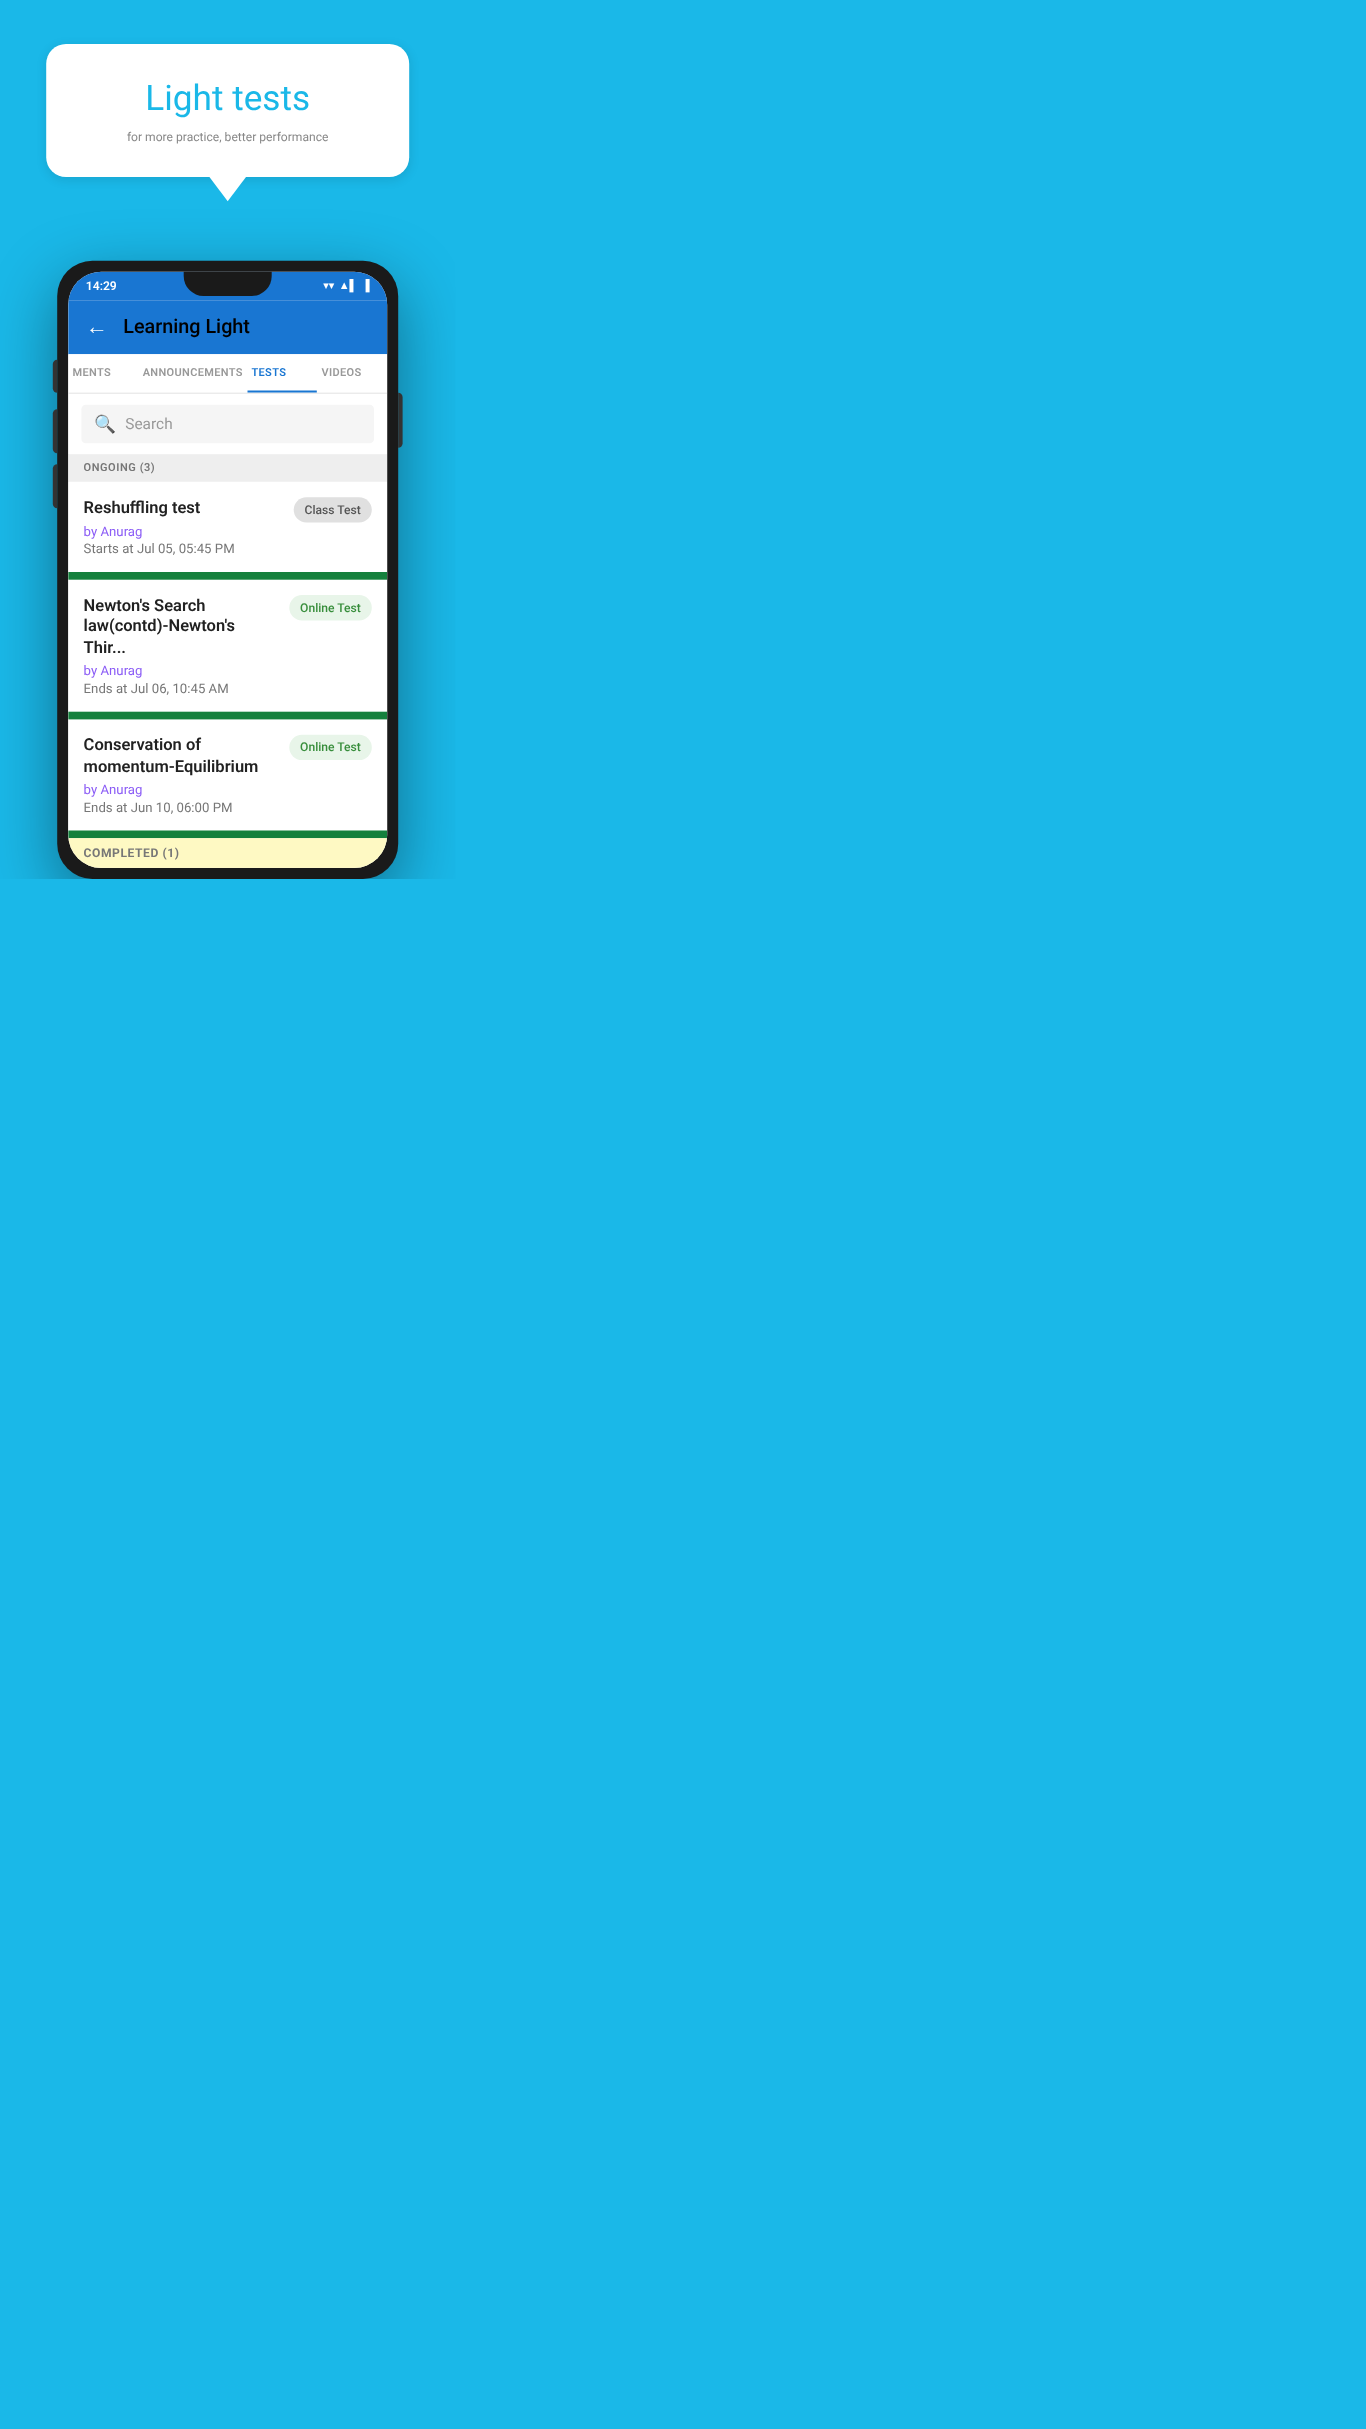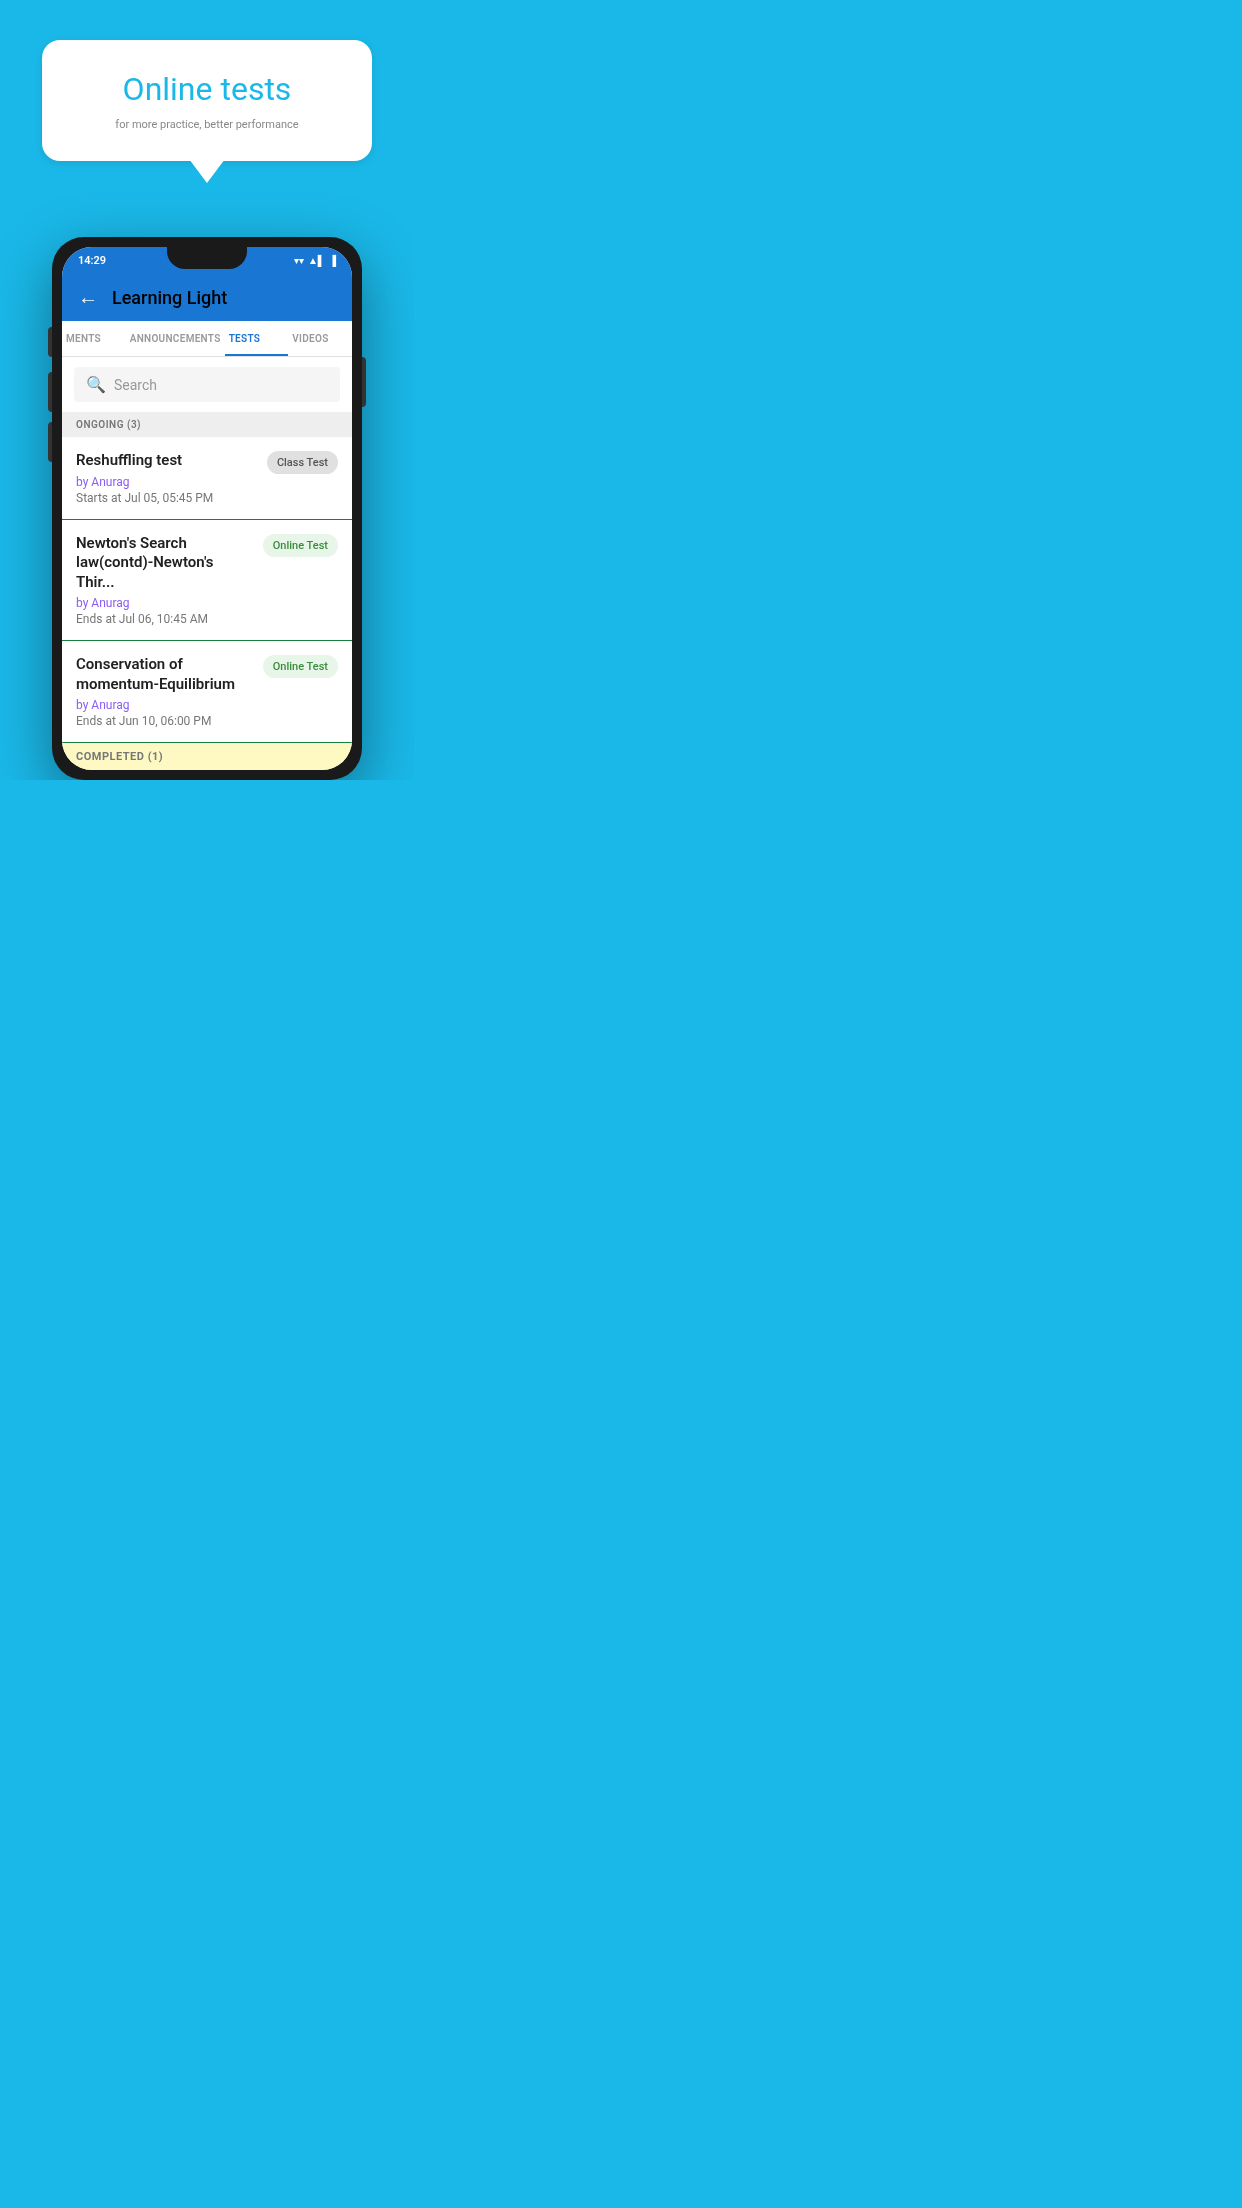--- a/index.html
+++ b/index.html
@@ -207,21 +207,21 @@
       letter-spacing: 0.5px;
     }
 
     
     .test-list {
       background: white;
     }
 
     .test-item {
       padding: 14px 14px;
-      border-bottom: 1px solid #15803d;
+      border-bottom: 7px solid #15803d;
       display: flex;
       justify-content: space-between;
       align-items: flex-start;
     }
 
     .test-info {
       flex: 1;
       margin-right: 10px;
     }
 
@@ -313,21 +313,21 @@
       height: 40px;
       background: #333;
       border-radius: 4px 0 0 4px;
     }
   </style>
 </head>
 <body>
 
 <div class="promo-area">
   <div class="speech-bubble">
-    <div class="speech-bubble-title">Online tests</div>
+    <div class="speech-bubble-title">Light tests</div>
     <div class="speech-bubble-subtitle">for more practice, better performance</div>
   </div>
 </div>
 
 <div class="phone-container">
   <div class="phone-notch"></div>
   <div class="phone-button-right"></div>
   <div class="phone-button-left-1"></div>
   <div class="phone-button-left-2"></div>
   <div class="phone-button-left-3"></div>

